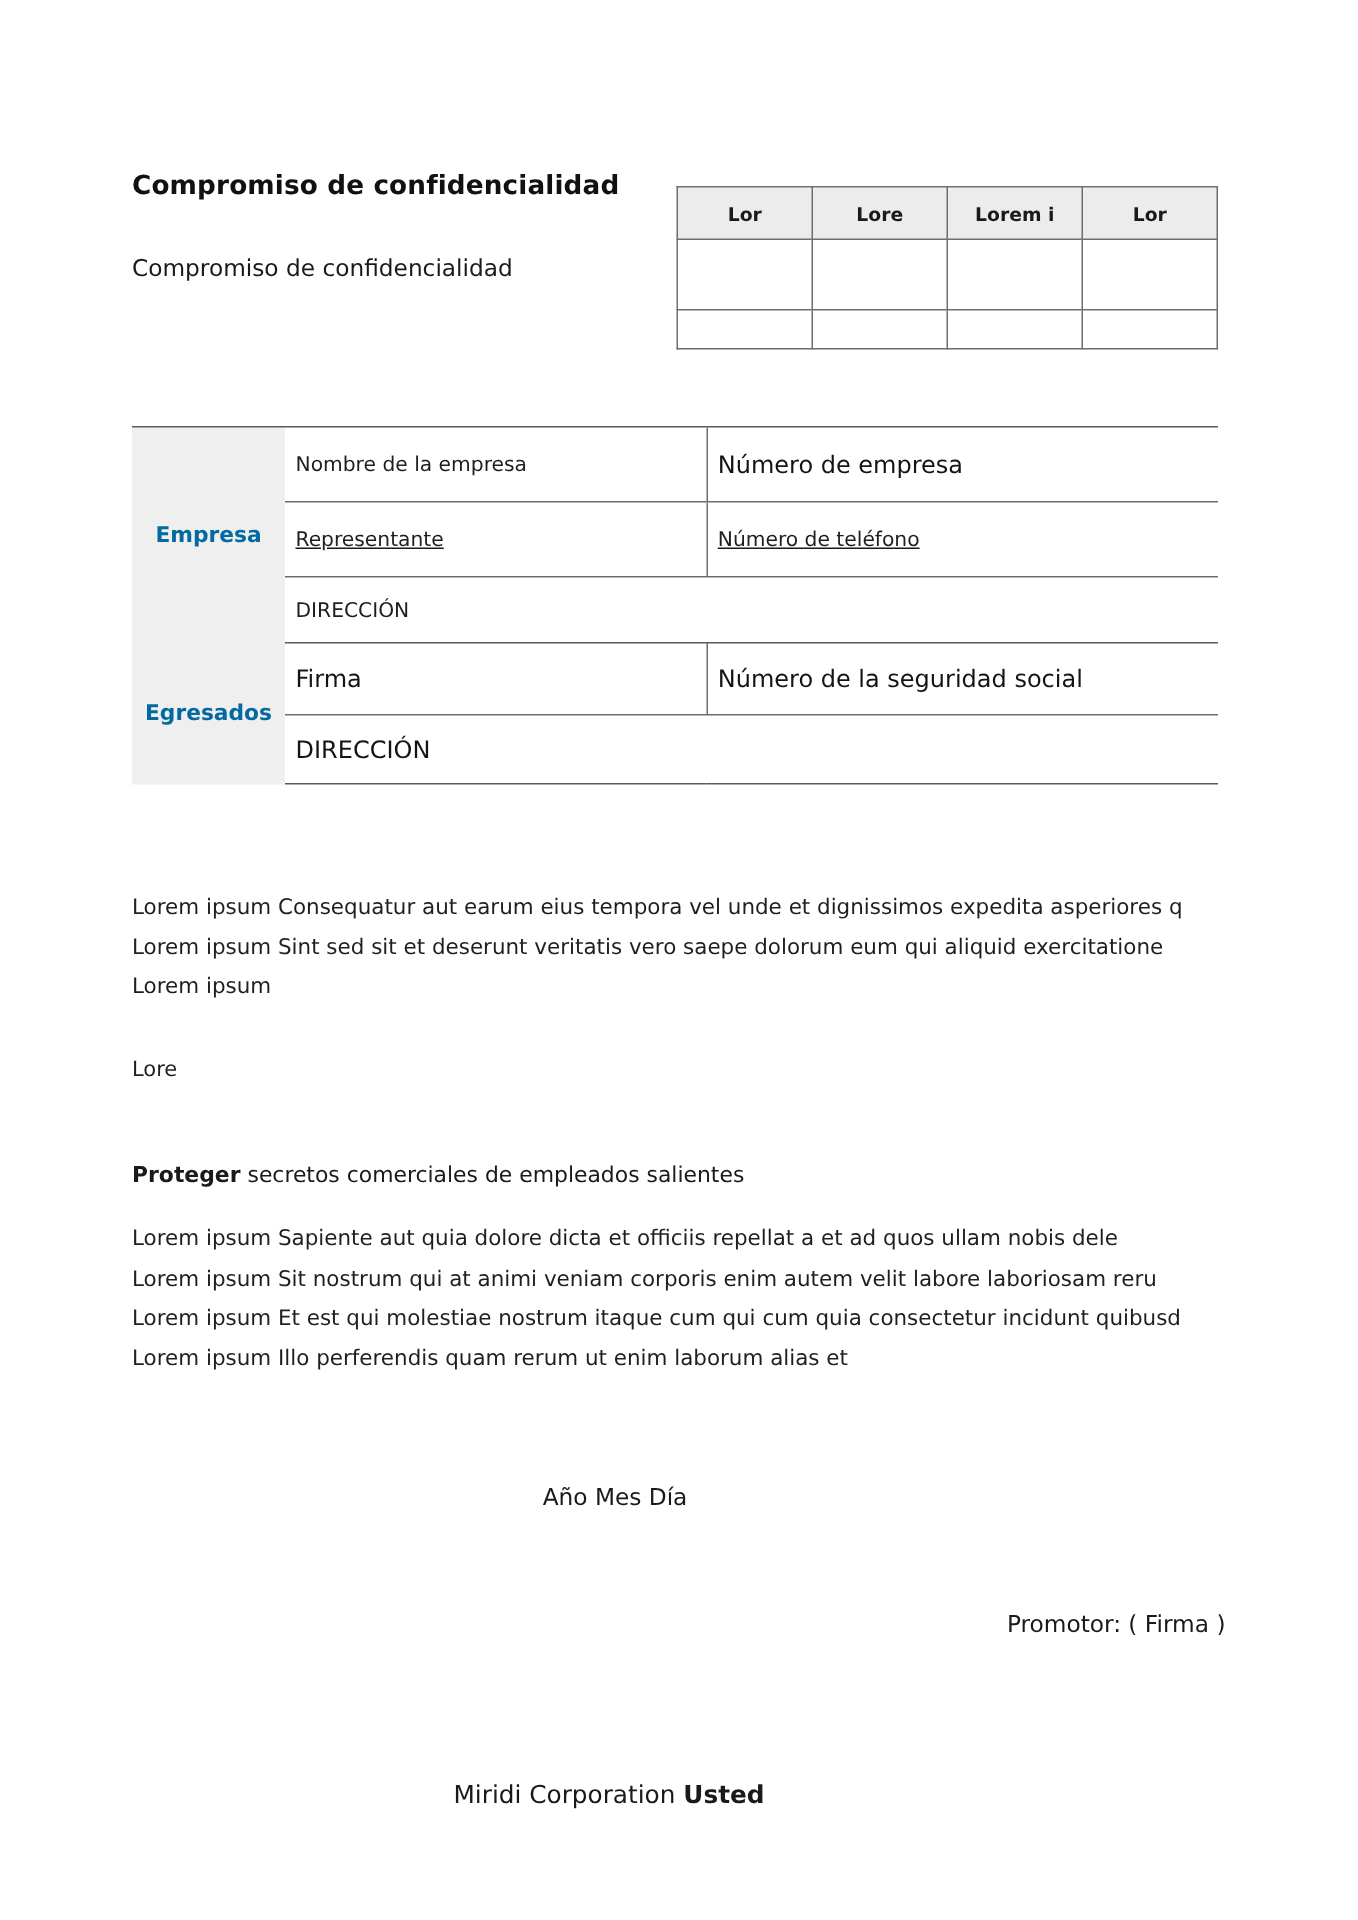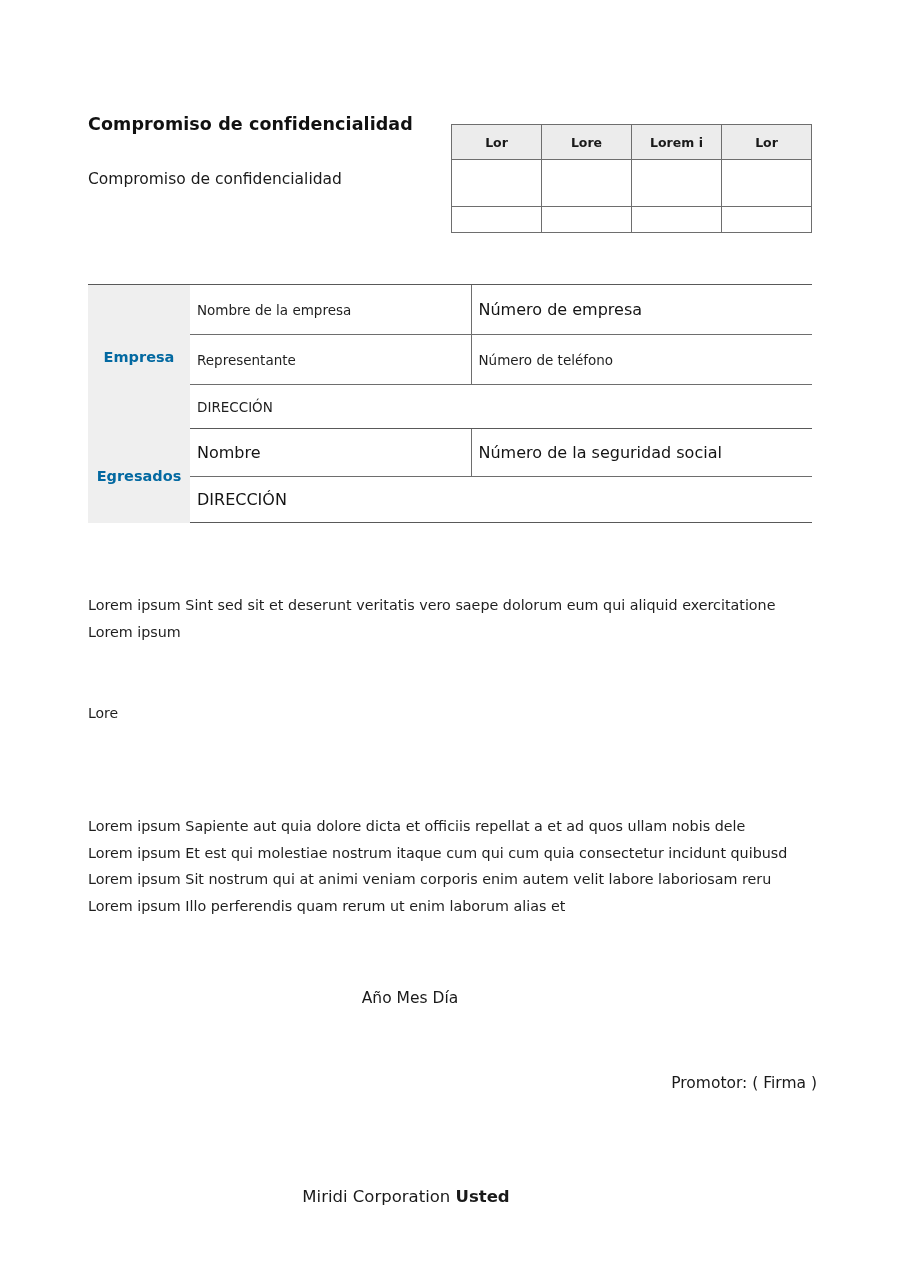--- a/index.html
+++ b/index.html
@@ -107,21 +107,21 @@
   .lbl-sm { font-size: 13.5px; font-weight: normal; color: #1f1f1f; }
   .lbl-md { font-size: 16px;  font-weight: normal; color: #141414; }
 
   
   .bt-thick { border-top: 1.6px solid #595959; }
   .bb-thin  { border-bottom: 1px solid #6e6e6e; }
   .bb-thick { border-bottom: 1.6px solid #595959; }
   .bl-thin  { border-left: 1px solid #6e6e6e; }
 
   .r1 { height: 50px; }
-  .r2 { height: 50px; }
+  .r2 { height: 50px; text-decoration: underline; }
   .r3 { height: 44px; }
   .r4 { height: 48px; }
   .r5 { height: 46px; }
 
   
   .para {
     position: absolute;
     left: 88px;
     font-size: 14.3px;
     line-height: 26.5px;
@@ -223,42 +223,46 @@
         <td class="cell-pad bb-thin lbl-sm">Representante</td>
         <td class="cell-pad bb-thin bl-thin lbl-sm">Número de teléfono</td>
       </tr>
 
       <tr class="r3">
         <td class="cell-pad bb-thick lbl-sm" colspan="2">DIRECCIÓN</td>
       </tr>
 
       <tr class="r4">
         <td class="sec-label" rowspan="2">Egresados</td>
-        <td class="cell-pad bb-thin lbl-md">Nombre</td>
+        <td class="cell-pad bb-thin lbl-md">Firma</td>
         <td class="cell-pad bb-thin bl-thin lbl-md">Número de la seguridad social</td>
       </tr>
 
       <tr class="r5">
         <td class="cell-pad bb-thick lbl-md" colspan="2">DIRECCIÓN</td>
       </tr>
     </tbody>
   </table>
 
   <div class="para para-1">
+    <div>Lorem ipsum Consequatur aut earum eius tempora vel unde et dignissimos expedita asperiores q</div>
     <div>Lorem ipsum Sint sed sit et deserunt veritatis vero saepe dolorum eum qui aliquid exercitatione</div>
     <div>Lorem ipsum</div>
   </div>
 
   <div class="para para-lore">Lore</div>
 
+  <div class="section-head">
+    <b>Proteger</b><span> secretos comerciales de empleados salientes</span>
+  </div>
 
   <div class="para para-2">
     <div>Lorem ipsum Sapiente aut quia dolore dicta et officiis repellat a et ad quos ullam nobis dele</div>
+    <div>Lorem ipsum Sit nostrum qui at animi veniam corporis enim autem velit labore laboriosam reru</div>
     <div>Lorem ipsum Et est qui molestiae nostrum itaque cum qui cum quia consectetur incidunt quibusd</div>
-    <div>Lorem ipsum Sit nostrum qui at animi veniam corporis enim autem velit labore laboriosam reru</div>
     <div>Lorem ipsum Illo perferendis quam rerum ut enim laborum alias et</div>
   </div>
 
   <div class="date-line">Año Mes Día</div>
   <div class="signature-line">Promotor: ( Firma )</div>
   <div class="footer-line">
     <span>Miridi Corporation </span><b>Usted</b>
   </div>
 
 </div>

